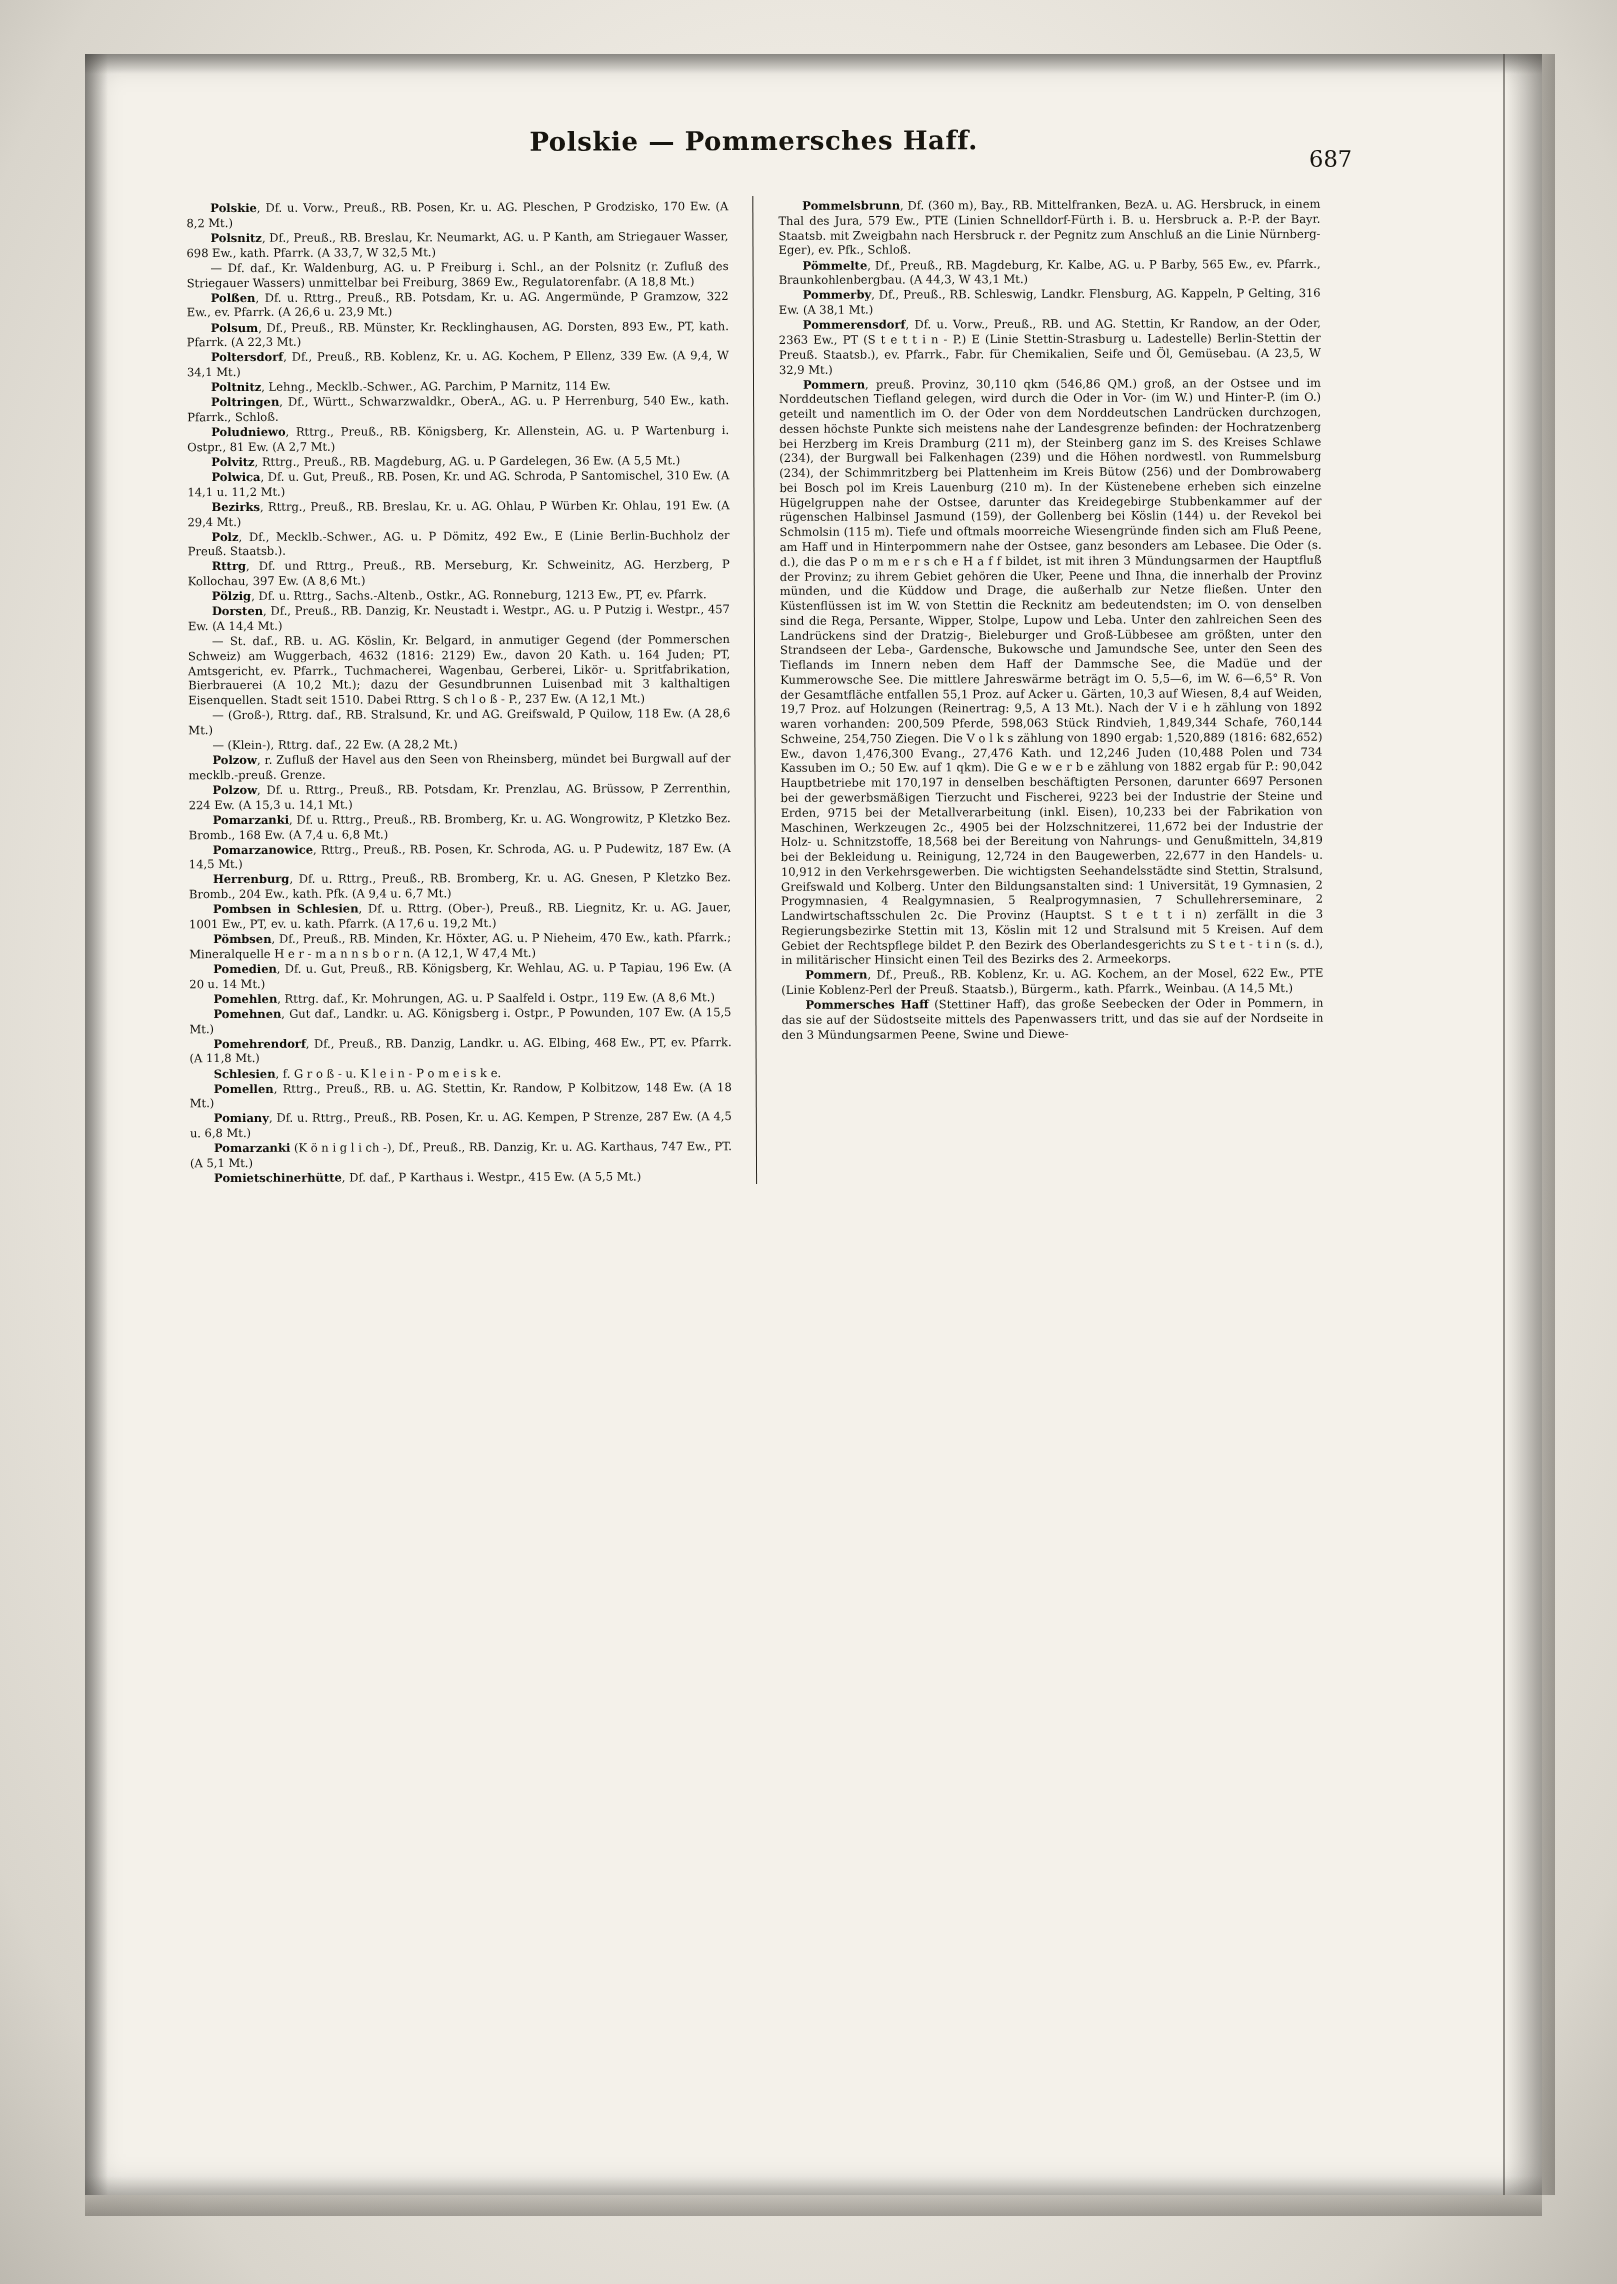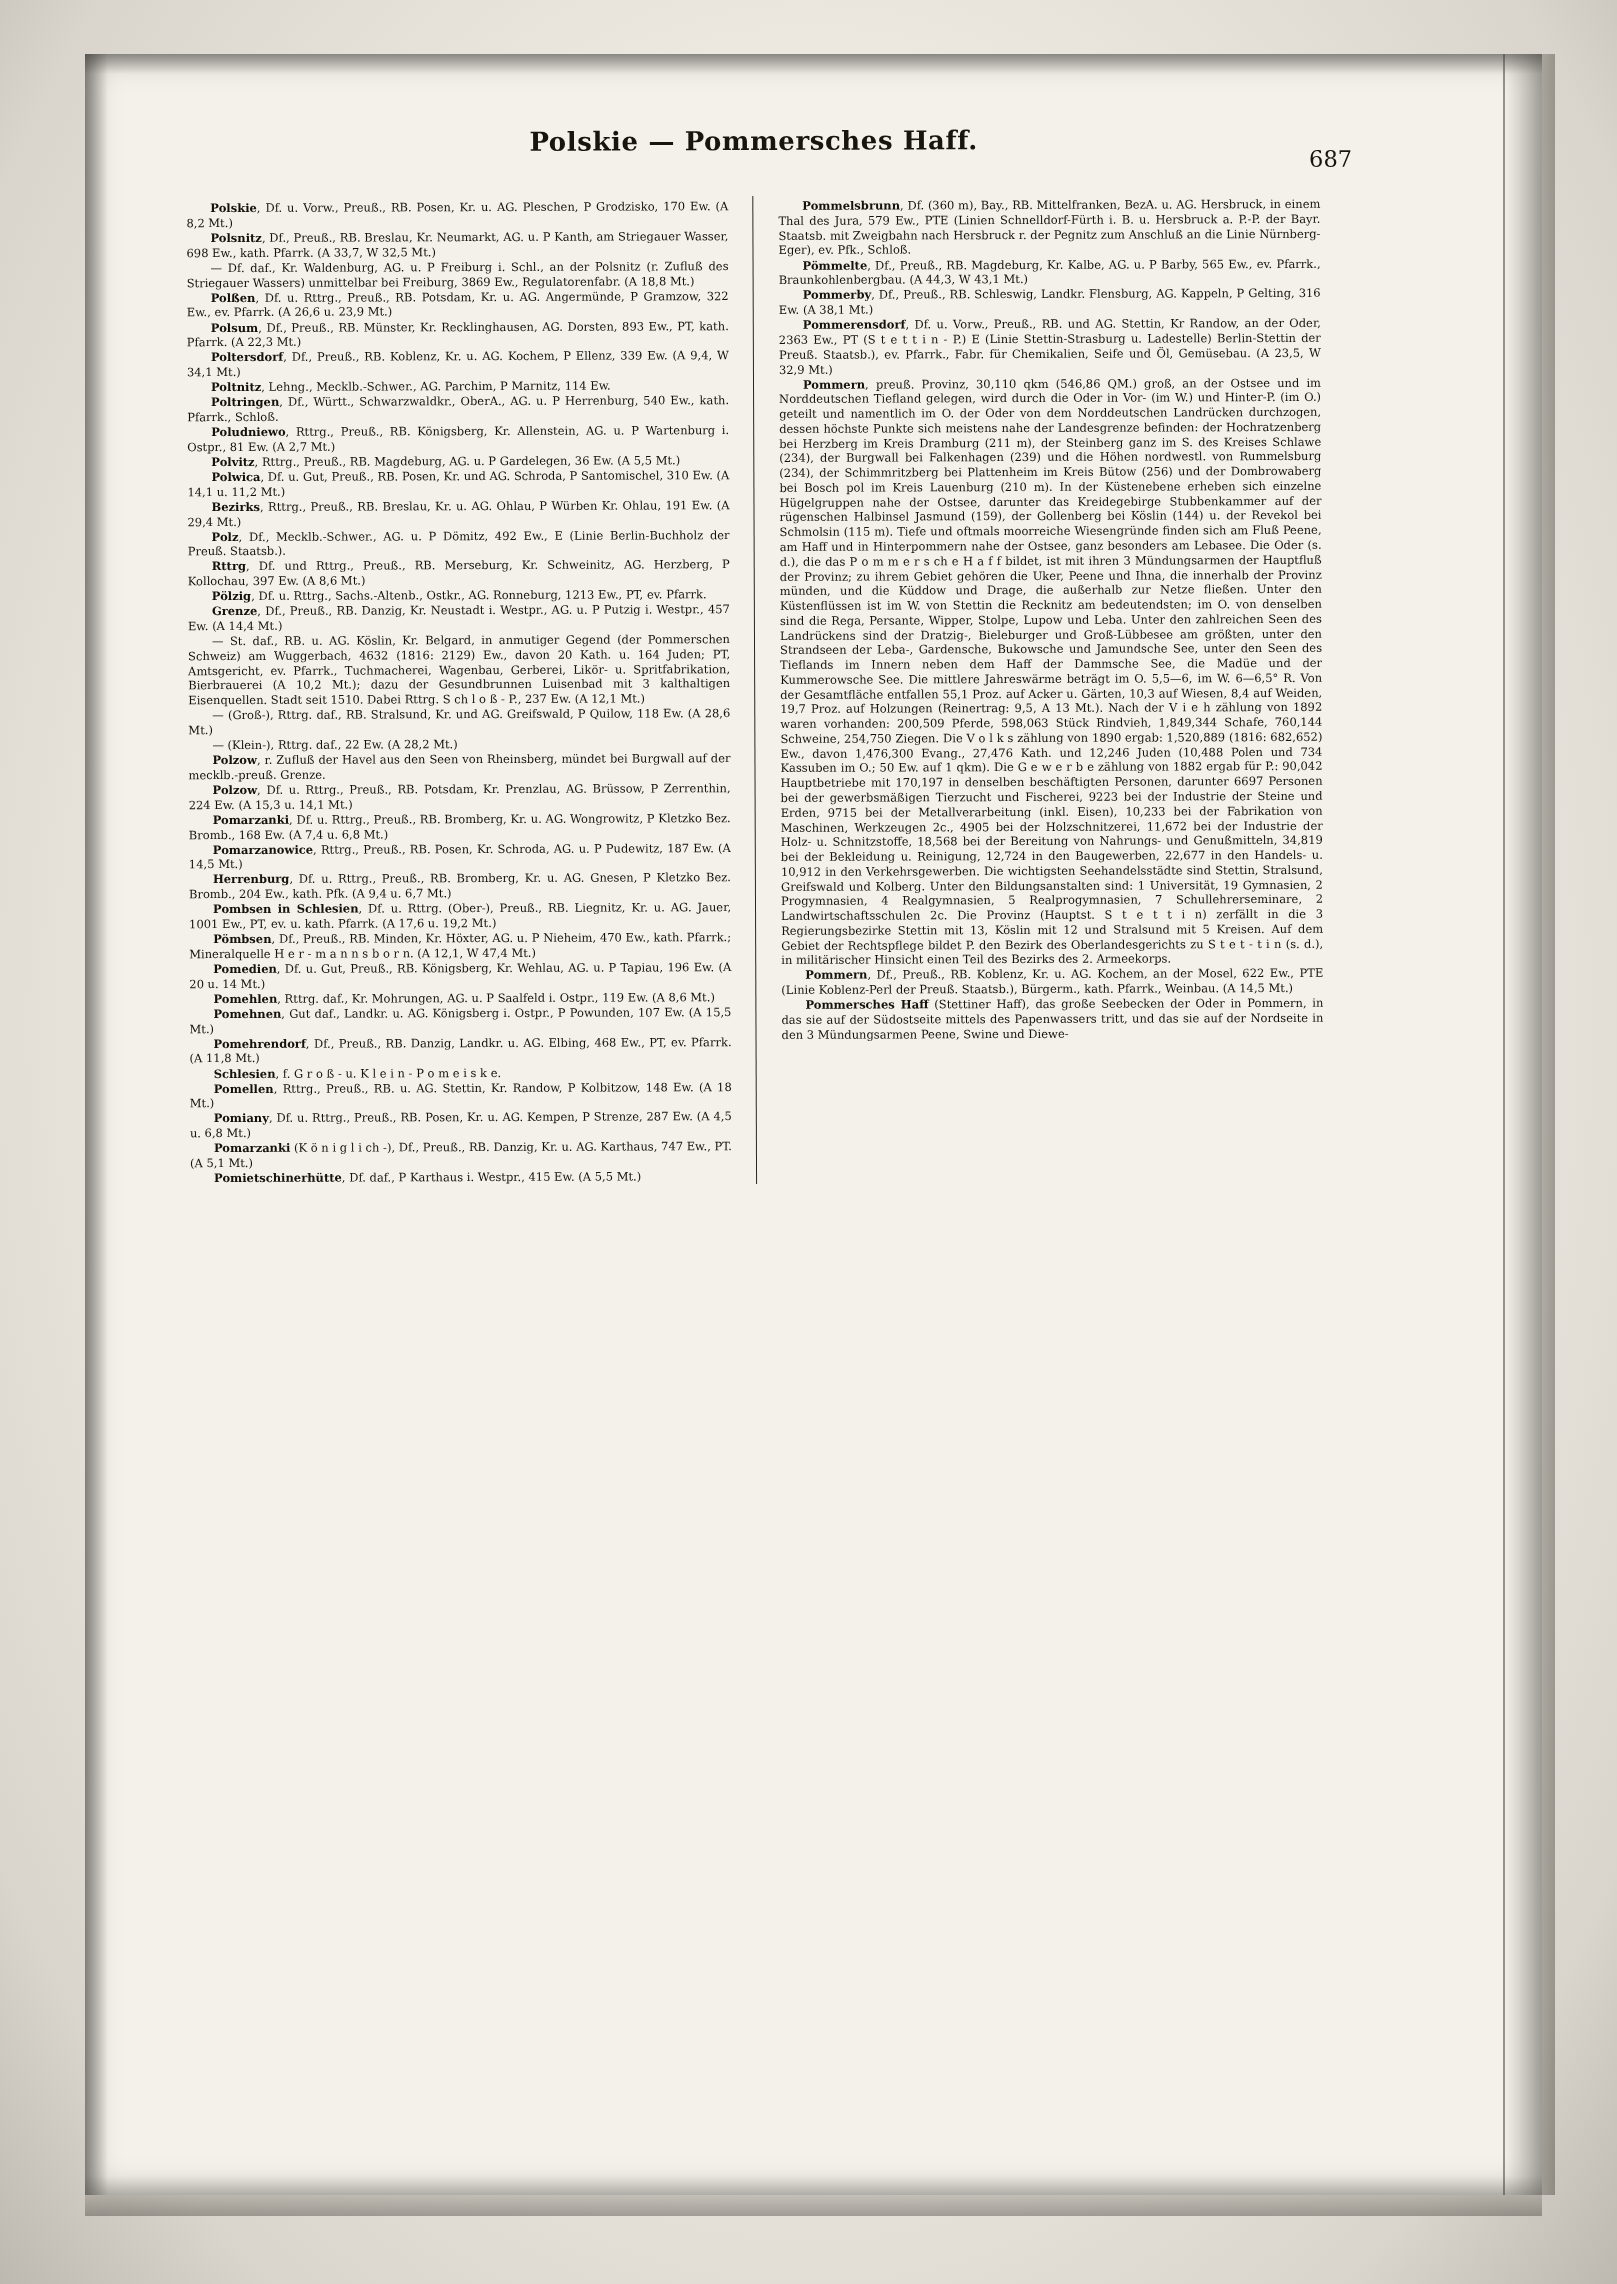--- a/index.html
+++ b/index.html
@@ -158,21 +158,21 @@
         <p class="entry"><b>Poltersdorf</b>, Df., Preuß., RB. Koblenz, Kr. u. AG. Kochem, P Ellenz, 339 Ew. (A 9,4, W 34,1 Mt.)</p>
         <p class="entry"><b>Poltnitz</b>, Lehng., Mecklb.-Schwer., AG. Parchim, P Marnitz, 114 Ew.</p>
         <p class="entry"><b>Poltringen</b>, Df., Württ., Schwarzwaldkr., OberA., AG. u. P Herrenburg, 540 Ew., kath. Pfarrk., Schloß.</p>
         <p class="entry"><b>Poludniewo</b>, Rttrg., Preuß., RB. Königsberg, Kr. Allenstein, AG. u. P Wartenburg i. Ostpr., 81 Ew. (A 2,7 Mt.)</p>
         <p class="entry"><b>Polvitz</b>, Rttrg., Preuß., RB. Magdeburg, AG. u. P Gardelegen, 36 Ew. (A 5,5 Mt.)</p>
         <p class="entry"><b>Polwica</b>, Df. u. Gut, Preuß., RB. Posen, Kr. und AG. Schroda, P Santomischel, 310 Ew. (A 14,1 u. 11,2 Mt.)</p>
         <p class="entry"><b>Bezirks</b>, Rttrg., Preuß., RB. Breslau, Kr. u. AG. Ohlau, P Würben Kr. Ohlau, 191 Ew. (A 29,4 Mt.)</p>
         <p class="entry"><b>Polz</b>, Df., Mecklb.-Schwer., AG. u. P Dömitz, 492 Ew., E (Linie Berlin-Buchholz der Preuß. Staatsb.).</p>
         <p class="entry"><b>Rttrg</b>, Df. und Rttrg., Preuß., RB. Merseburg, Kr. Schweinitz, AG. Herzberg, P Kollochau, 397 Ew. (A 8,6 Mt.)</p>
         <p class="entry"><b>Pölzig</b>, Df. u. Rttrg., Sachs.-Altenb., Ostkr., AG. Ronneburg, 1213 Ew., PT, ev. Pfarrk.</p>
-        <p class="entry"><b>Grenze</b>, Df., Preuß., RB. Danzig, Kr. Neustadt i. Westpr., AG. u. P Putzig i. Westpr., 457 Ew. (A 14,4 Mt.)</p>
+        <p class="entry"><b>Dorsten</b>, Df., Preuß., RB. Danzig, Kr. Neustadt i. Westpr., AG. u. P Putzig i. Westpr., 457 Ew. (A 14,4 Mt.)</p>
         <p class="entry cont">— St. daf., RB. u. AG. Köslin, Kr. Belgard, in anmutiger Gegend (der Pommerschen Schweiz) am Wuggerbach, 4632 (1816: 2129) Ew., davon 20 Kath. u. 164 Juden; PT, Amtsgericht, ev. Pfarrk., Tuchmacherei, Wagenbau, Gerberei, Likör- u. Spritfabrikation, Bierbrauerei (A 10,2 Mt.); dazu der Gesundbrunnen Luisenbad mit 3 kalthaltigen Eisenquellen. Stadt seit 1510. Dabei Rttrg. S ch l o ß - P., 237 Ew. (A 12,1 Mt.)</p>
         <p class="entry cont">— (Groß-), Rttrg. daf., RB. Stralsund, Kr. und AG. Greifswald, P Quilow, 118 Ew. (A 28,6 Mt.)</p>
         <p class="entry cont">— (Klein-), Rttrg. daf., 22 Ew. (A 28,2 Mt.)</p>
         <p class="entry"><b>Polzow</b>, r. Zufluß der Havel aus den Seen von Rheinsberg, mündet bei Burgwall auf der mecklb.-preuß. Grenze.</p>
         <p class="entry"><b>Polzow</b>, Df. u. Rttrg., Preuß., RB. Potsdam, Kr. Prenzlau, AG. Brüssow, P Zerrenthin, 224 Ew. (A 15,3 u. 14,1 Mt.)</p>
         <p class="entry"><b>Pomarzanki</b>, Df. u. Rttrg., Preuß., RB. Bromberg, Kr. u. AG. Wongrowitz, P Kletzko Bez. Bromb., 168 Ew. (A 7,4 u. 6,8 Mt.)</p>
         <p class="entry"><b>Pomarzanowice</b>, Rttrg., Preuß., RB. Posen, Kr. Schroda, AG. u. P Pudewitz, 187 Ew. (A 14,5 Mt.)</p>
         <p class="entry"><b>Herrenburg</b>, Df. u. Rttrg., Preuß., RB. Bromberg, Kr. u. AG. Gnesen, P Kletzko Bez. Bromb., 204 Ew., kath. Pfk. (A 9,4 u. 6,7 Mt.)</p>
         <p class="entry"><b>Pombsen in Schlesien</b>, Df. u. Rttrg. (Ober-), Preuß., RB. Liegnitz, Kr. u. AG. Jauer, 1001 Ew., PT, ev. u. kath. Pfarrk. (A 17,6 u. 19,2 Mt.)</p>
         <p class="entry"><b>Pömbsen</b>, Df., Preuß., RB. Minden, Kr. Höxter, AG. u. P Nieheim, 470 Ew., kath. Pfarrk.; Mineralquelle H e r - m a n n s b o r n. (A 12,1, W 47,4 Mt.)</p>

